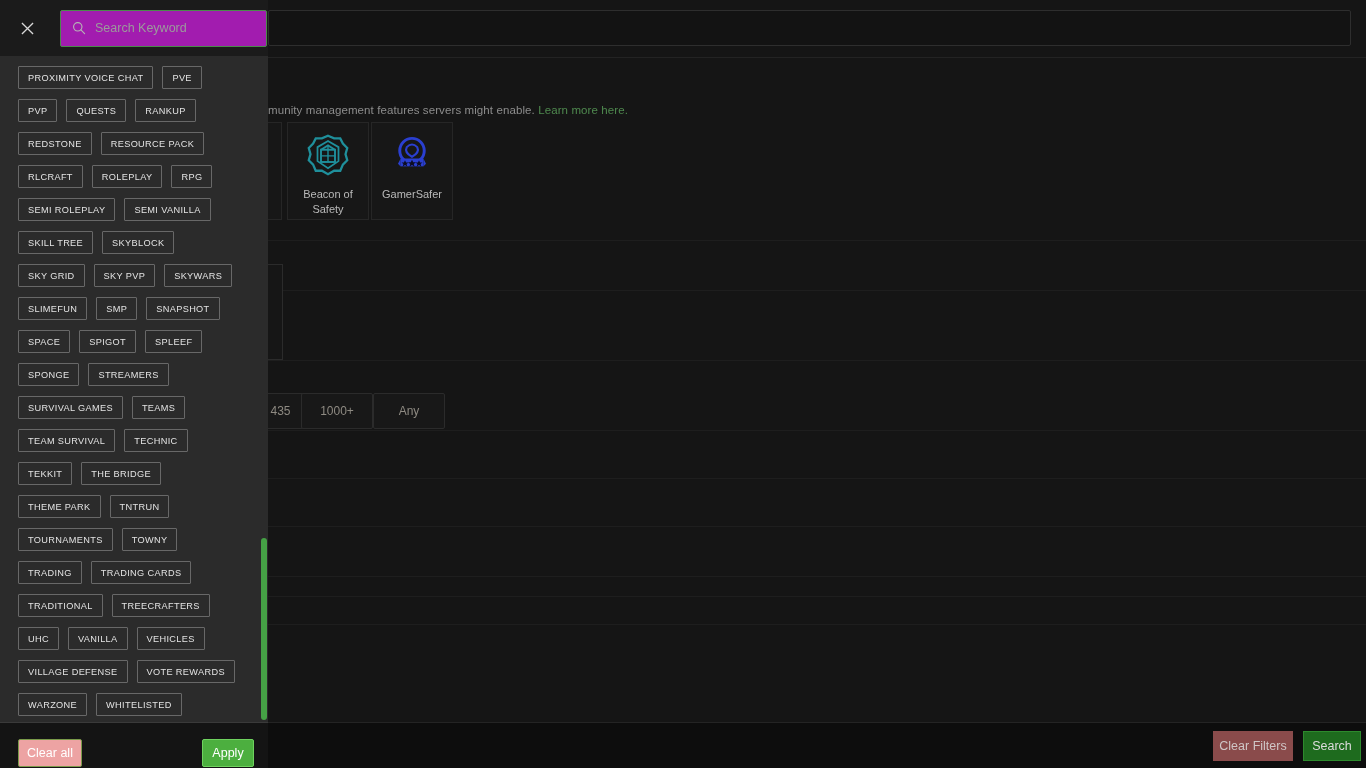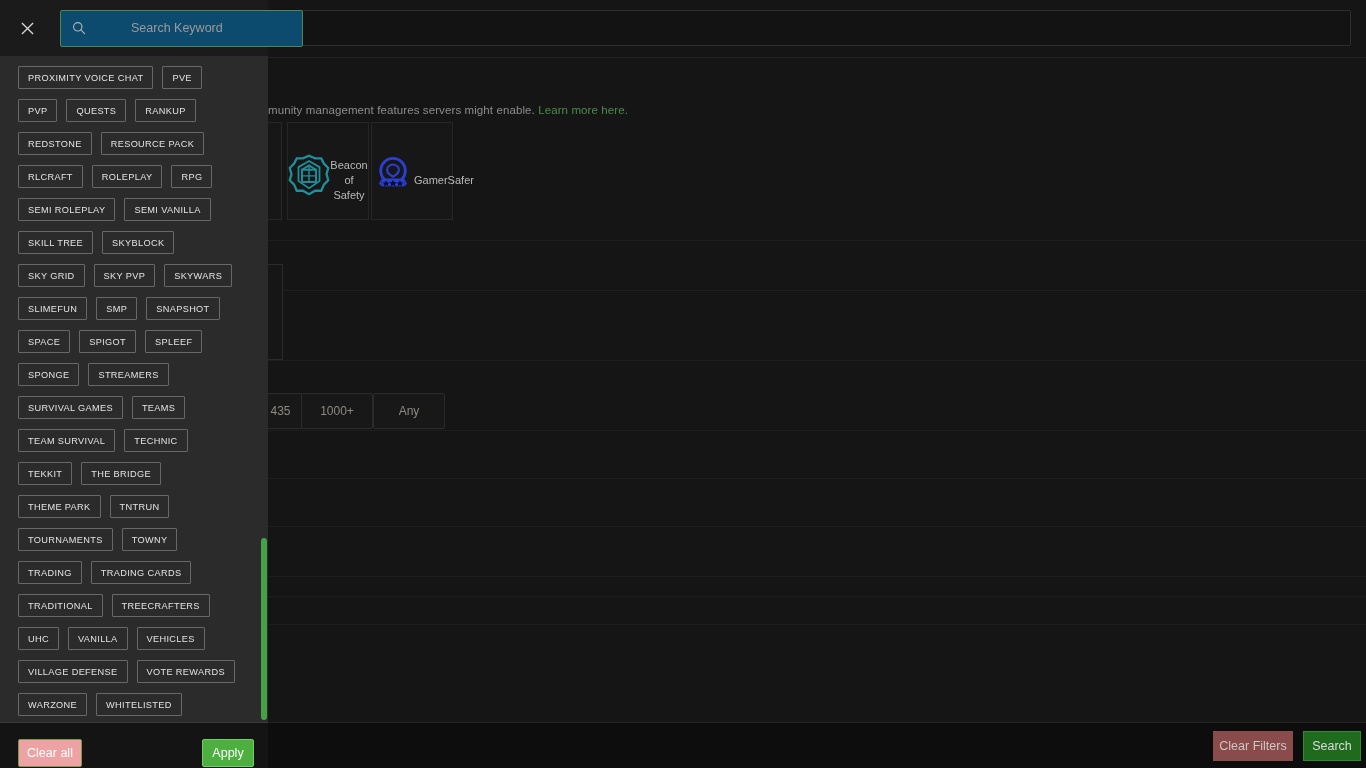--- a/index.html
+++ b/index.html
@@ -39,21 +39,21 @@
     letter-spacing: .1px;
   }
   .bg-section-text .link { color: #4f8a4f; }
 
   .badge-card {
     position: absolute;
     top: 122px;
     width: 82px; height: 98px;
     border: 1px solid #262626;
     background: #171717;
-    display: flex; flex-direction: row;
+    display: flex; flex-direction: column;
     align-items: center; justify-content: flex-start;
     padding-top: 11px;
   }
   .badge-card .badge-label {
     margin-top: 7px;
     font-size: 11px; color: #b9b9b9;
     text-align: center; line-height: 15px;
     width: 74px;
   }
   .badge-card-cut {
@@ -129,25 +129,24 @@
     color: #d6d6d6; font-size: 16px; line-height: 1;
     cursor: pointer; flex: 0 0 26px;
     background: none; border: none;
     font-family: "Liberation Sans", sans-serif;
   }
   #drawer-search-wrap {
     margin-left: 20px;
     flex: 1;
     height: 37px;
     border: 1px solid #4b8a4b;
-    background: #0c4a6e;
+    background: #a21caf;
     border-radius: 2px;
     display: flex; align-items: center;
     padding: 0 10px;
-    gap: 36px;
   }
   #drawer-search-wrap .mag {
     flex: 0 0 16px; height: 16px;
     margin-right: 8px;
     display: flex; align-items: center; justify-content: center;
   }
   #drawer-search-input {
     flex: 1; height: 100%;
     background: transparent; border: none; outline: none;
     color: #cfcfcf; font-size: 12.5px;

